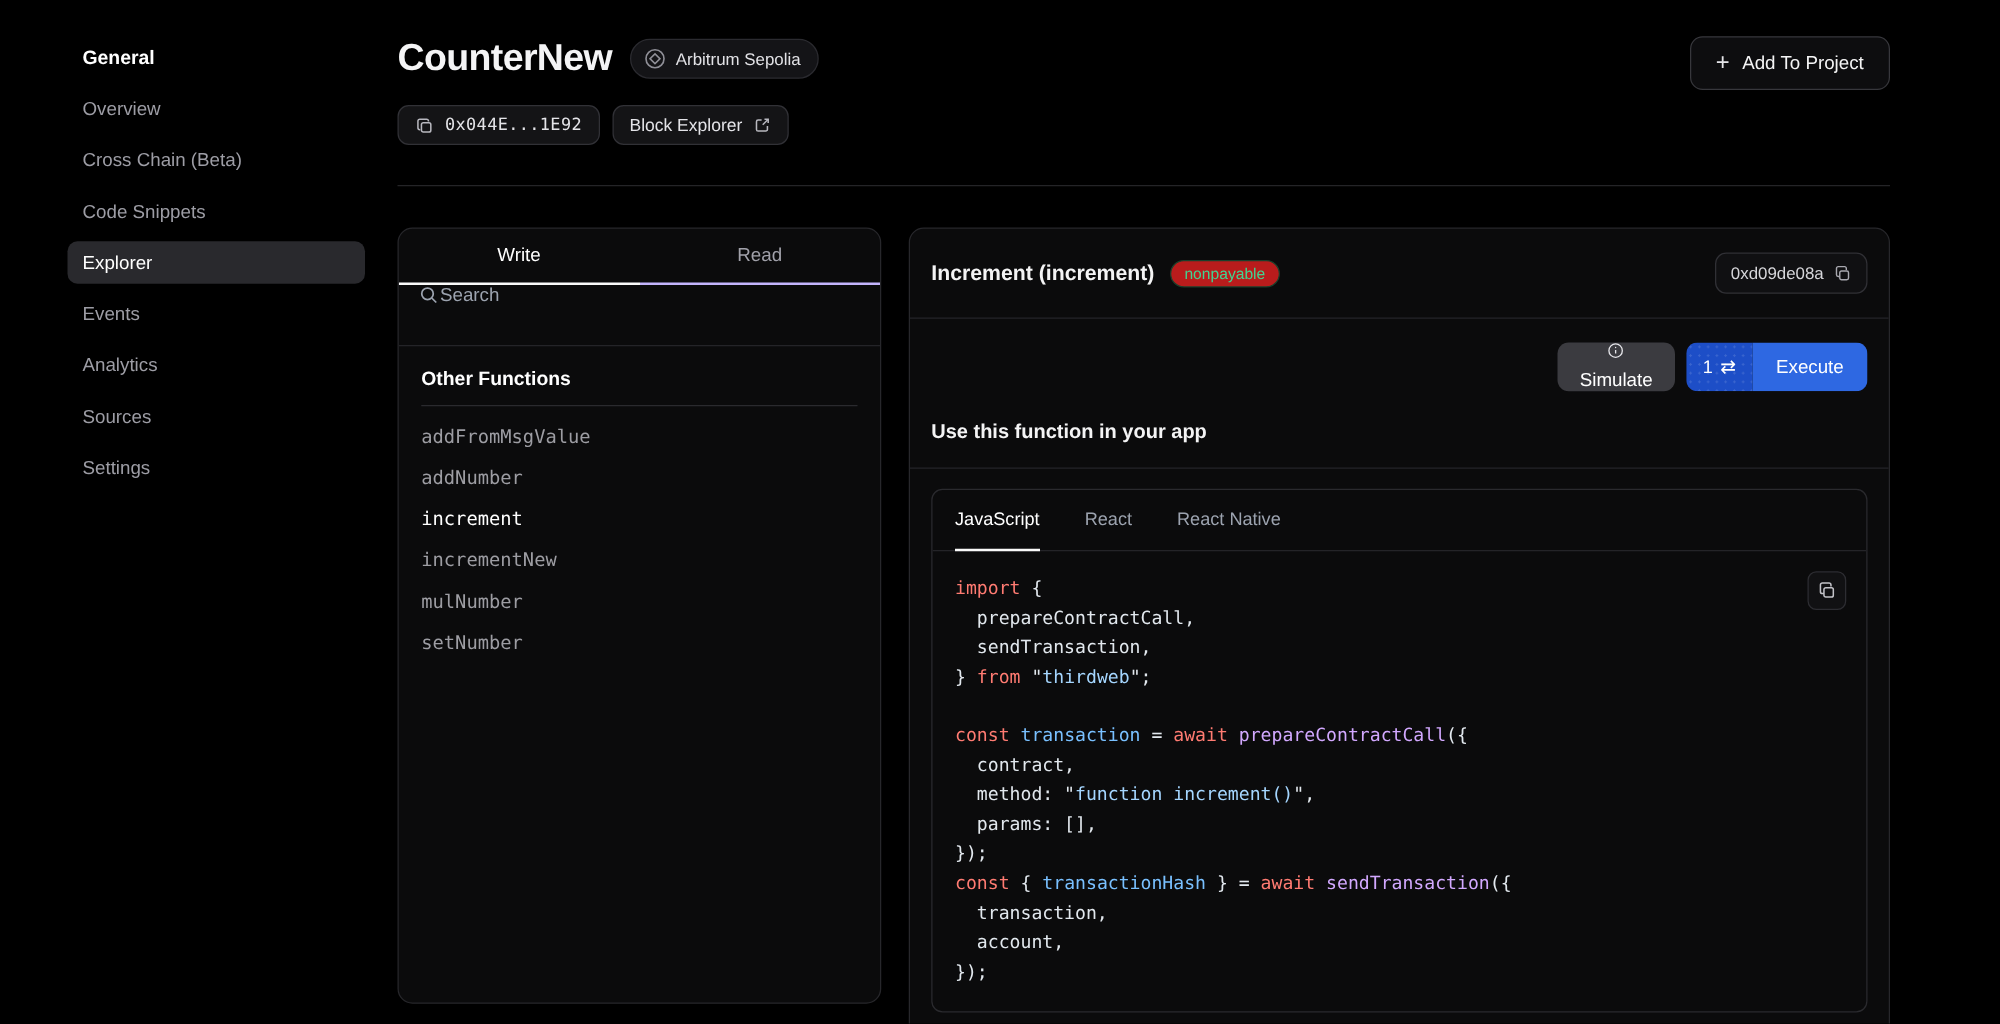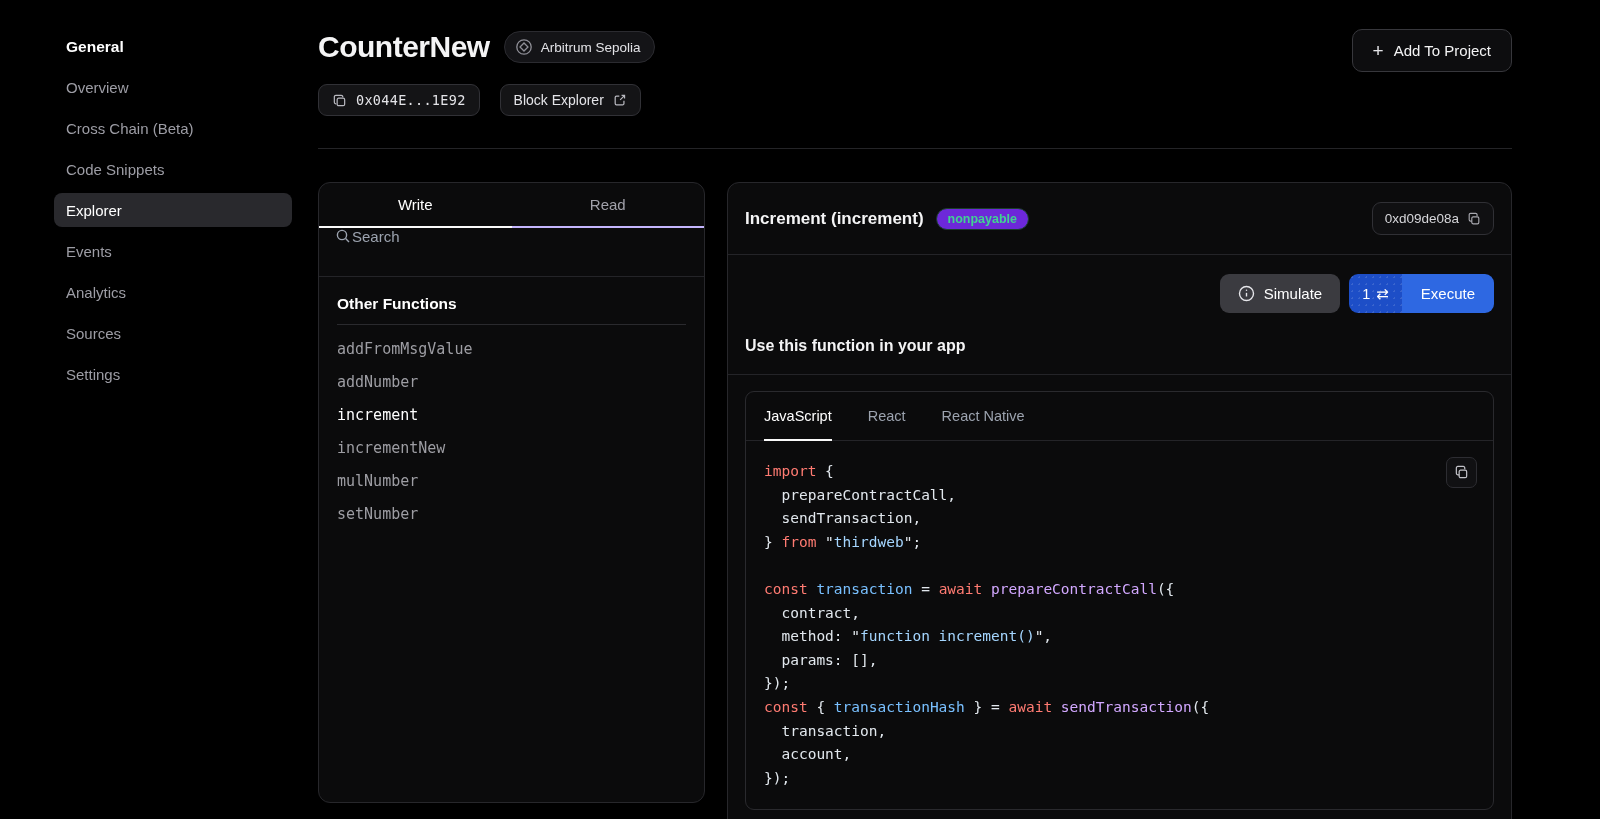--- a/index.html
+++ b/index.html
@@ -25,21 +25,21 @@
 
   .title-row { position:absolute; left:0; top:30px; display:flex; align-items:center; gap:14px; }
   .page-title { font-size:30px; font-weight:700; color:#f4f4f5; letter-spacing:-0.5px; }
   .net-badge {
     display:flex; align-items:center; gap:8px; height:32px; padding:0 14px 0 10px;
     background:#141417; border:1px solid #2b2b30; border-radius:999px;
     font-size:13.5px; color:#e2e2e6; cursor:pointer;
   }
   .net-icon { display:flex; color:#8f8f97; }
 
-  .addr-row { position:absolute; left:0; top:84px; display:flex; gap:20px; }
+  .addr-row { position:absolute; left:0; top:84px; display:flex; gap:10px; }
   .pill {
     display:flex; align-items:center; gap:9px; height:32px; padding:0 13px;
     background:#141416; border:1px solid #313136; border-radius:9px;
     color:#e4e4e8; font-size:14px; cursor:pointer;
   }
   .pill .mono { font-family:"DejaVu Sans Mono", monospace; font-size:13.5px; letter-spacing:0.3px; }
   .pill svg { color:#b8b8bf; }
 
   .add-project {
     position:absolute; right:0; top:29px; height:43px; display:flex; align-items:center; gap:10px;
@@ -89,35 +89,35 @@
   .right-panel {
     flex:1; height:700px;
     background:#0b0b0c; border:1px solid #27272b; border-radius:12px; overflow:hidden;
   }
   .detail-header {
     display:flex; align-items:center; gap:12px; height:72px; padding:0 17px;
     border-bottom:1px solid #242428;
   }
   .detail-title { font-size:17px; font-weight:700; color:#f4f4f5; }
   .mut-badge {
-    font-size:12.5px; font-weight:700; color:var(--badge-green,#41d392);
-    background:#6d28d9; border:1px solid #1b3f2b; border-radius:999px; padding:3px 11px;
+    font-size:12.5px; font-weight:400; color:var(--badge-green,#41d392);
+    background:#b91c1c; border:1px solid #1b3f2b; border-radius:999px; padding:3px 11px;
   }
   .selector-pill {
     margin-left:auto; display:flex; align-items:center; gap:8px; height:33px; padding:0 12px;
     background:#101012; border:1px solid #303035; border-radius:9px;
     color:#d6d6da; font-size:13.5px; cursor:pointer; font-family:inherit;
   }
   .selector-pill svg { color:#a8a8af; }
 
   .actions-row { display:flex; justify-content:flex-end; align-items:center; gap:9px; padding:19px 17px; }
   .btn-simulate {
     display:flex; align-items:center; gap:9px; height:39px; padding:0 18px;
     background:#3b3b40; border:none; border-radius:9px;
-    color:#fff; font-size:15px; font-weight:500; cursor:pointer; font-family:inherit;
+    color:#fff; font-size:15px; font-weight:500; cursor:pointer; font-family:inherit;flex-direction:column;
   }
   .btn-simulate svg { color:#e6e6ea; }
   .split-btn { display:flex; height:39px; border-radius:9px; overflow:hidden; }
   .btn-queue {
     display:flex; align-items:center; gap:6px; padding:0 13px;
     background:var(--queue-blue,#1d4ec7);
     background-image:radial-gradient(rgba(255,255,255,0.13) 1px, transparent 1px);
     background-size:7px 7px;
     border:none; color:#fff; font-size:14.5px; cursor:pointer; font-family:inherit;
   }

